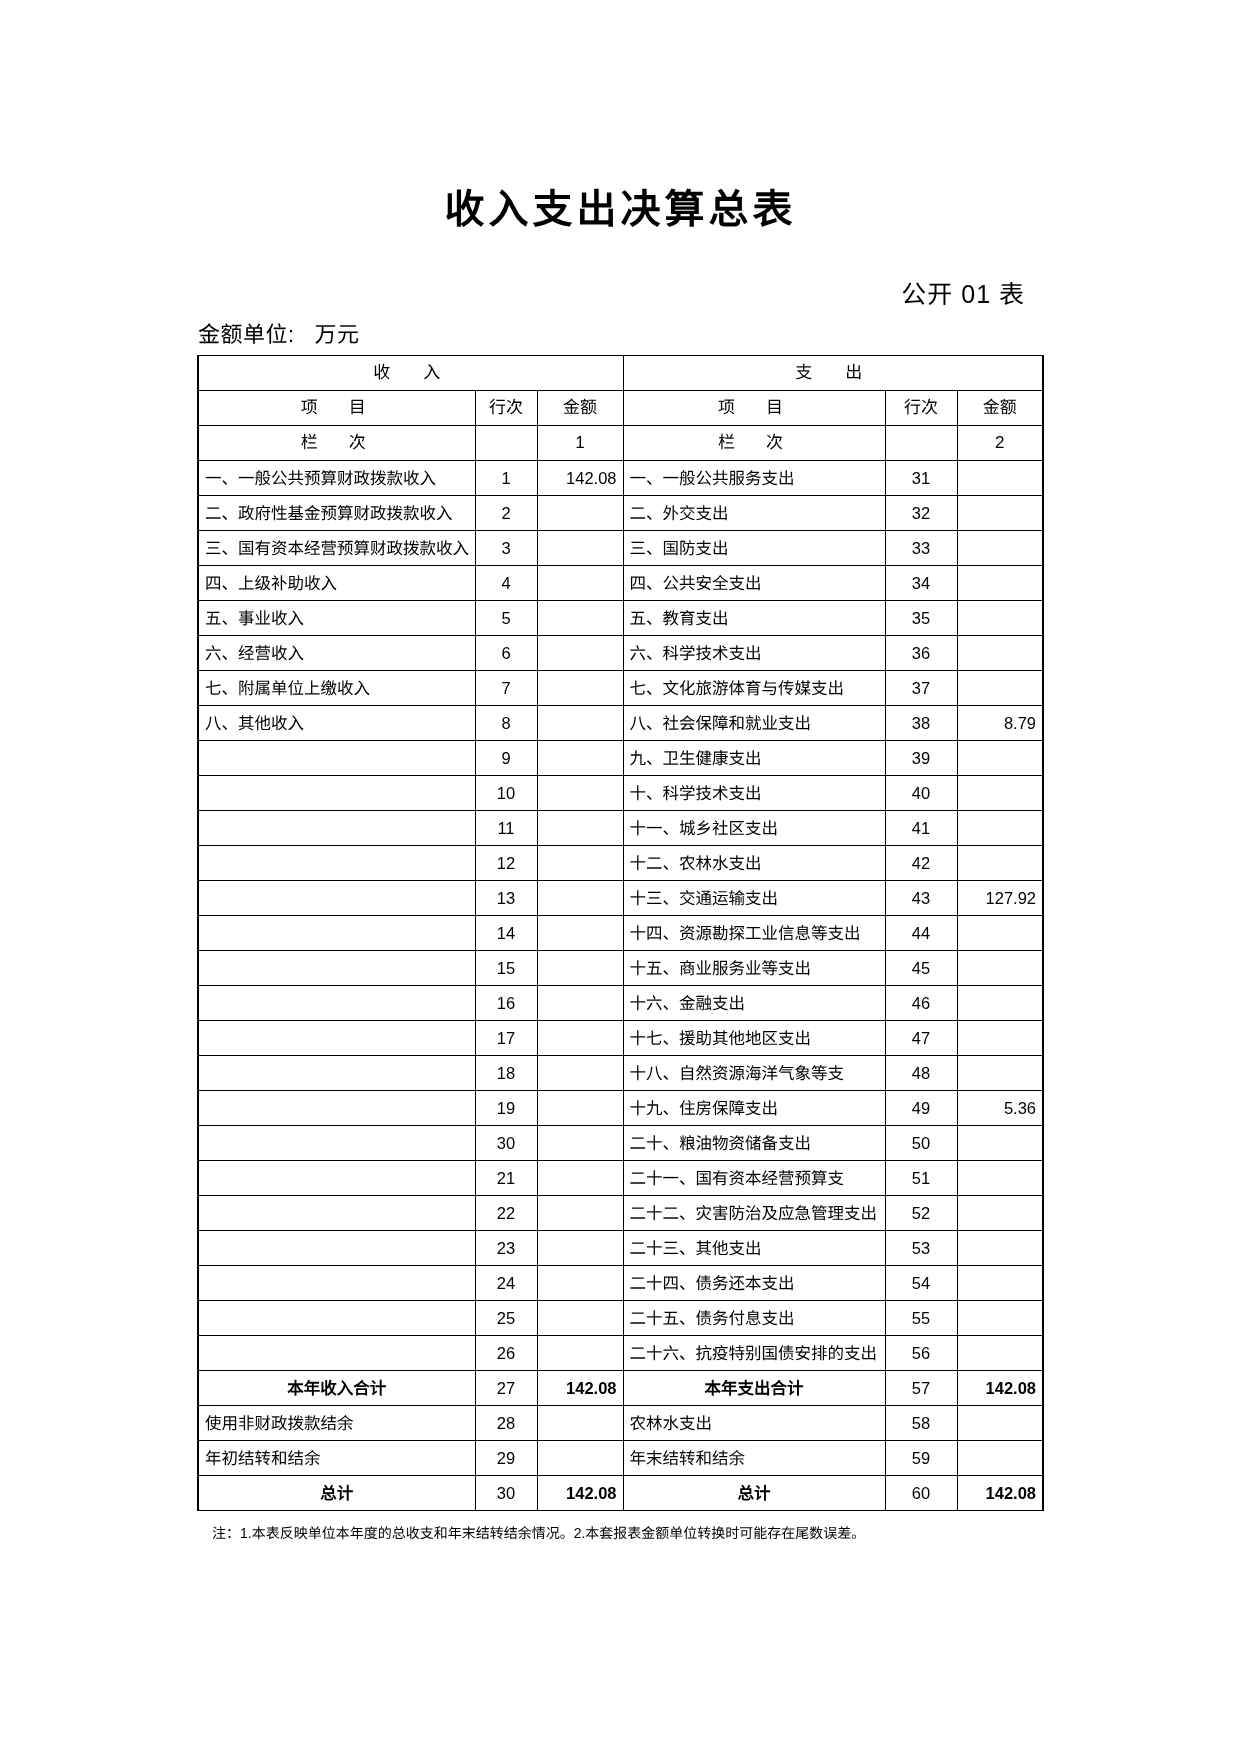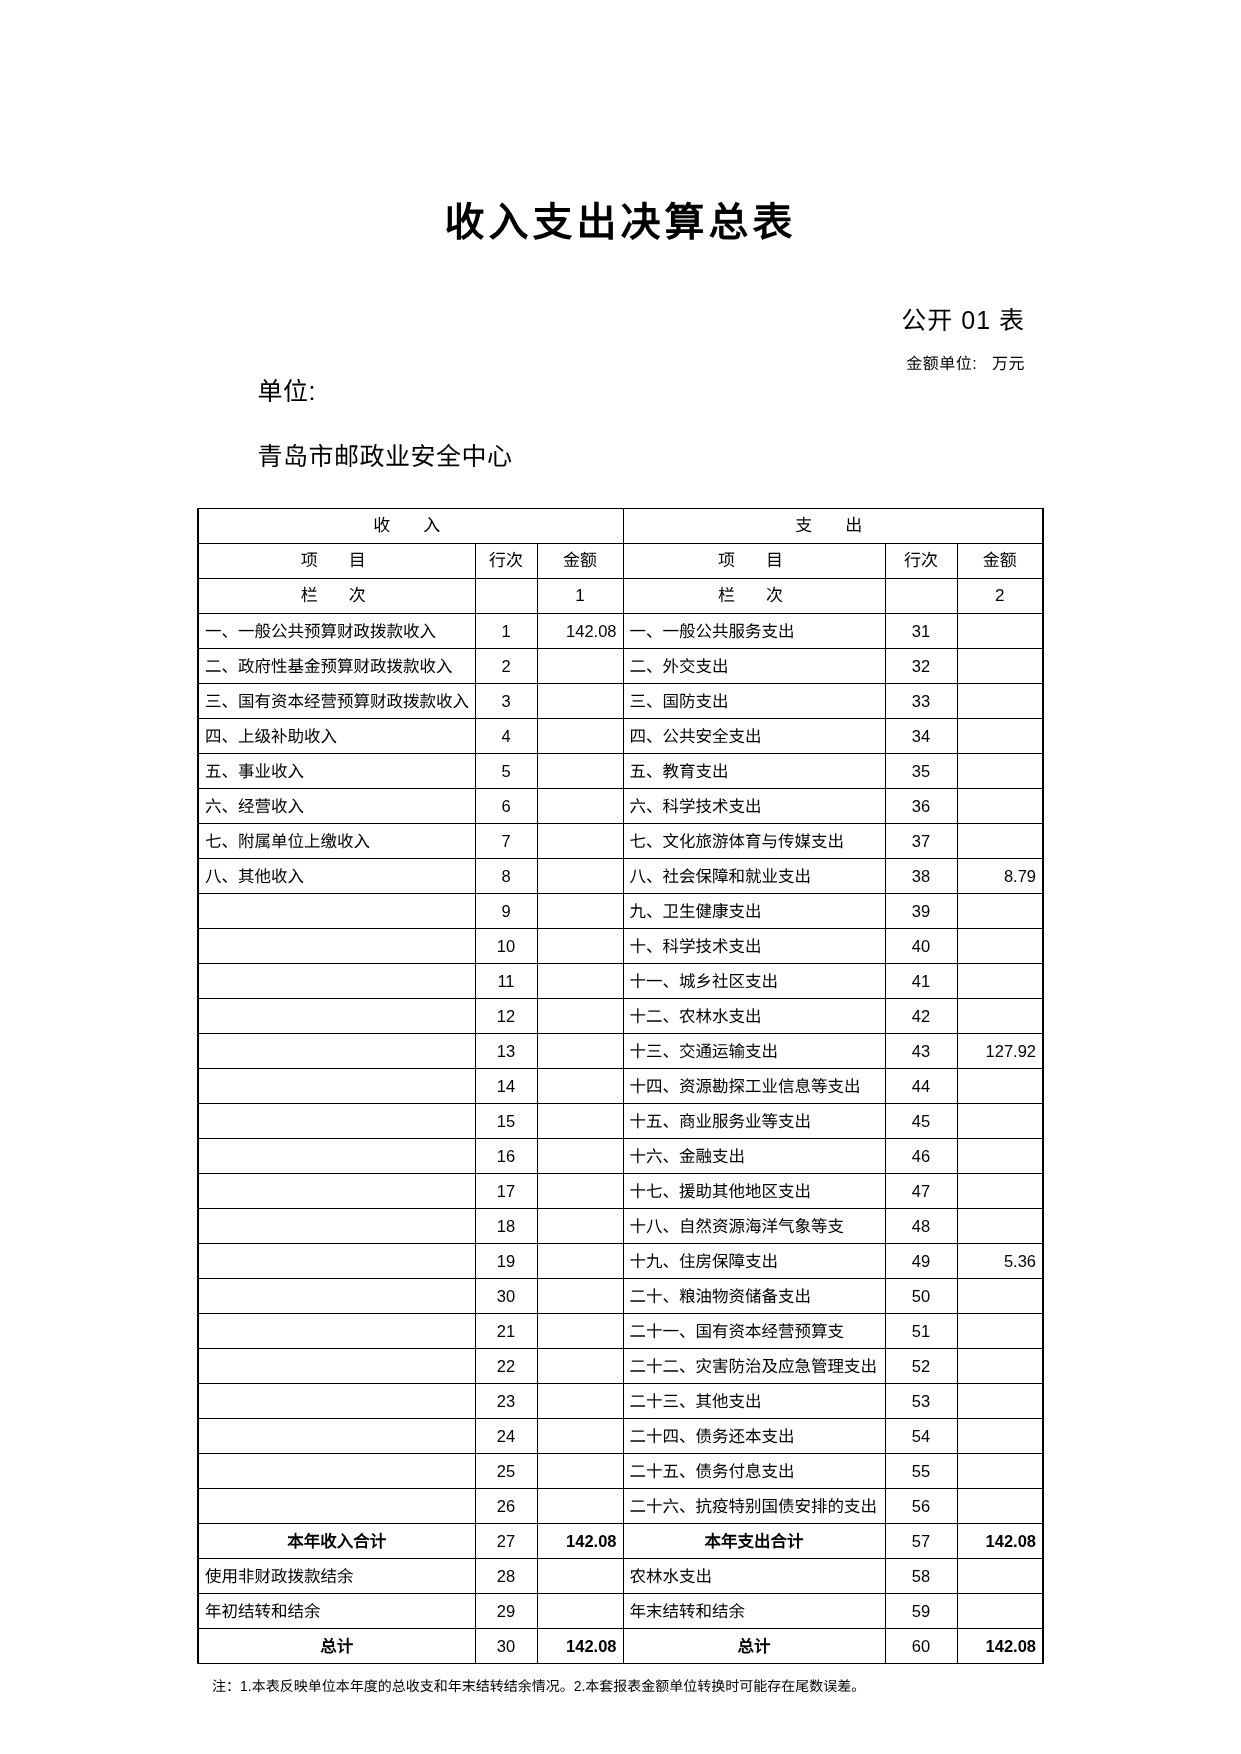--- a/index.html
+++ b/index.html
@@ -24,21 +24,21 @@
     box-sizing: border-box;
     padding: 0;
   }
 
   
   .doc-title {
     text-align: center;
     font-size: 40px;
     font-weight: 700;
     letter-spacing: 4px;
-    margin: 16px;
+    margin: 3px;
     padding-top: 182px;
     line-height: 1.2;
   }
 
   
   .meta-block {
     margin: 0 auto;
     width: 845px;
     padding-top: 38px;
   }
@@ -55,24 +55,23 @@
     font-size: 25px;
     letter-spacing: 1px;
     padding-right: 18px;
   }
   .unit-name {
     font-size: 25px;
     letter-spacing: 0.5px;
     white-space: pre;
   }
   .amount-unit {
-    font-size: 16px;
+    font-size: 22px;
     letter-spacing: 0.5px;
     padding-right: 18px;
-    margin-top: 8px;
   }
 
   
   table.budget {
     width: 845px;
     margin: 7px auto 0 auto;
     border-collapse: collapse;
     table-layout: fixed;
     font-size: 16.5px;
   }
@@ -130,25 +129,20 @@
 
 <div class="page">
 
   <h1 class="doc-title">收入支出决算总表</h1>
 
   <div class="meta-block">
     <div class="meta-row first">
       <span class="form-no">公开 01 表</span>
     </div>
     <div class="meta-row">
-      <span class="unit-name">
-        <span>单位:</span>
-        <span>&nbsp;&nbsp;</span>
-        <span>青岛市邮政业安全中心</span>
-      </span>
       <span class="amount-unit">
         <span>金额单位:</span>
         <span>&nbsp;</span>
         <span>万元</span>
       </span>
     </div>
   </div>
 
   <table class="budget">
     <colgroup>

